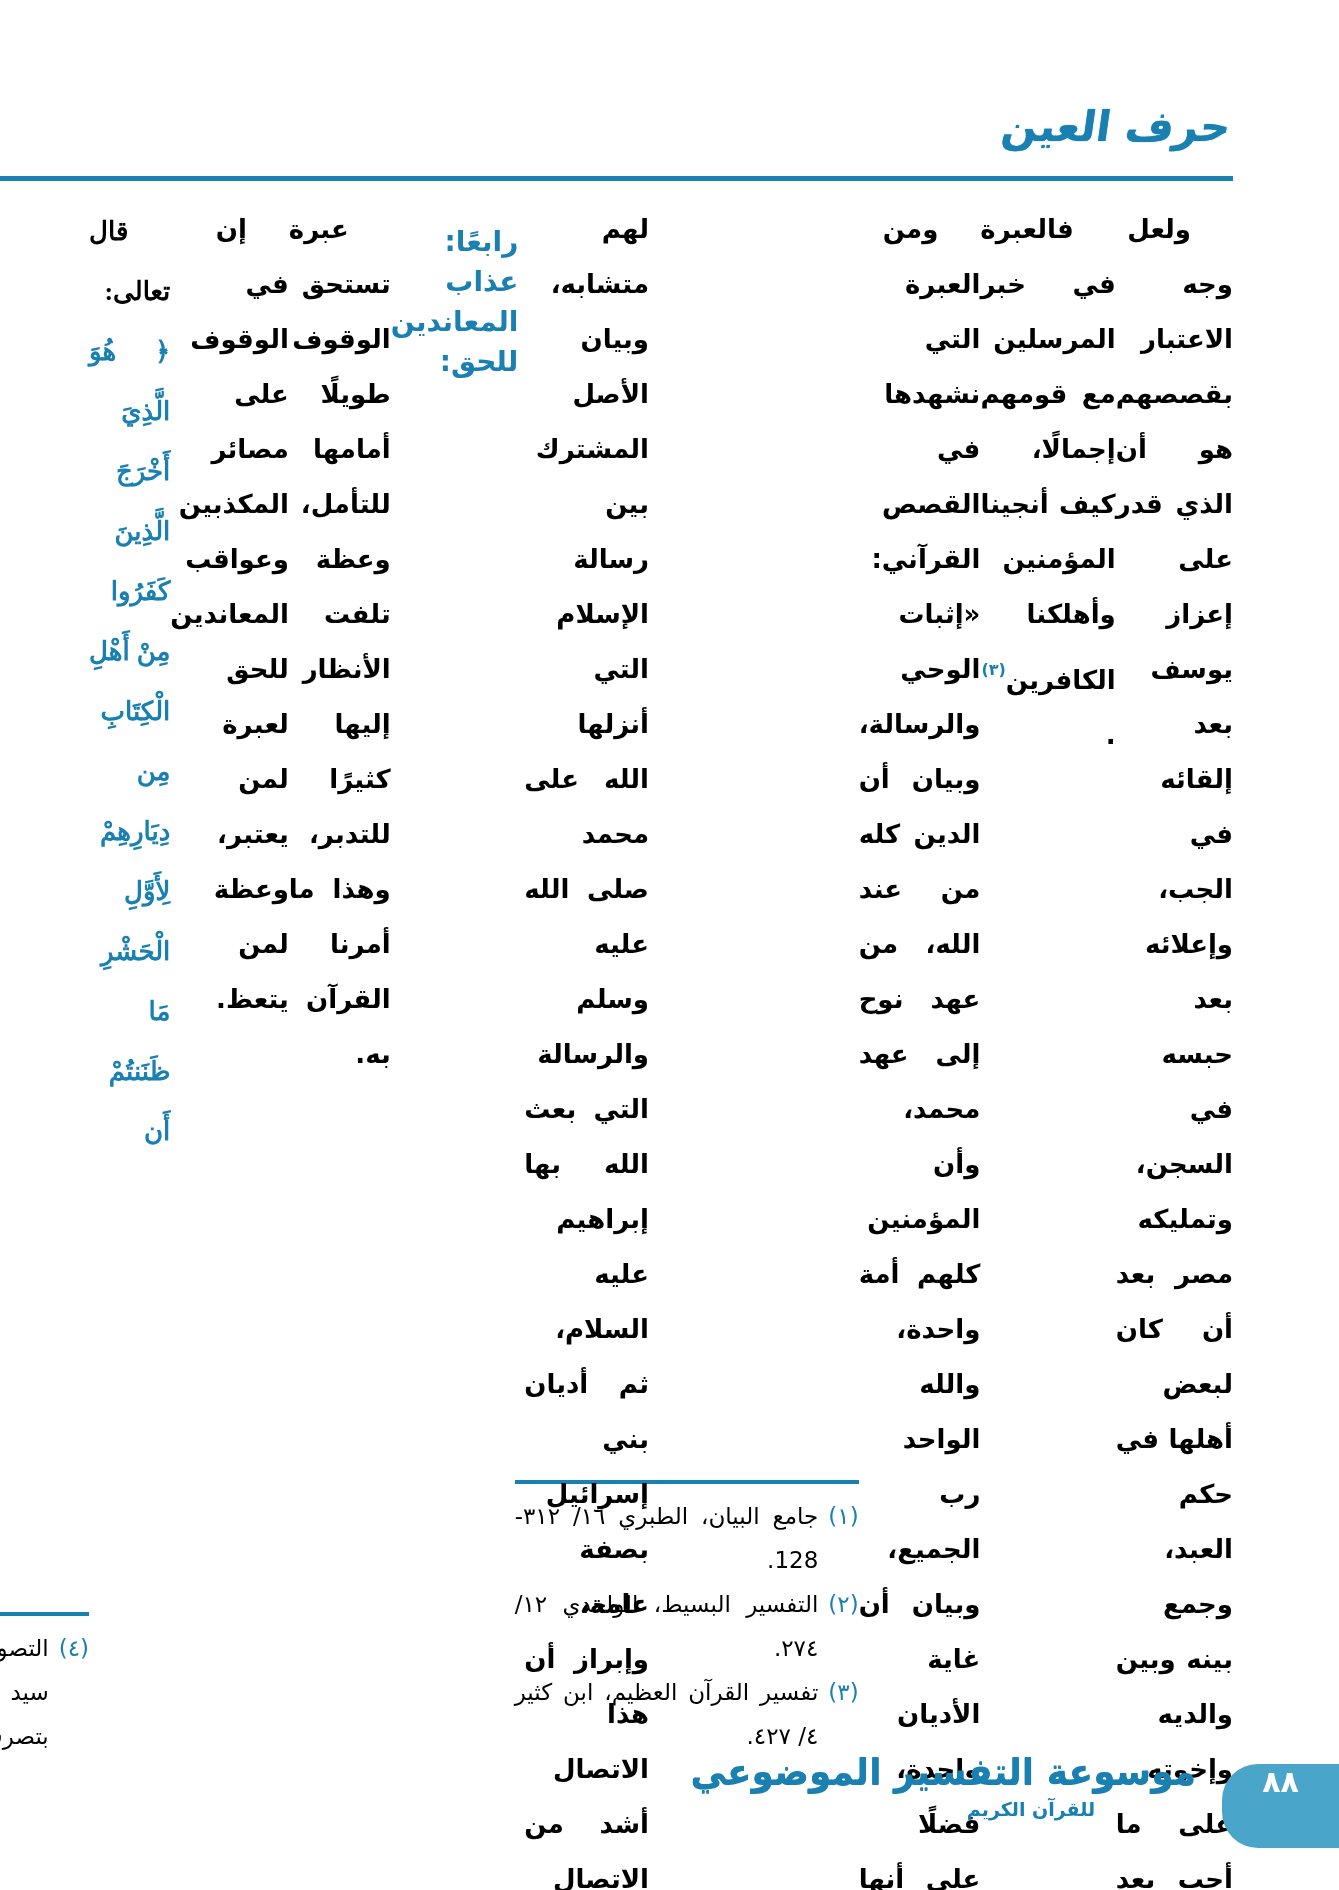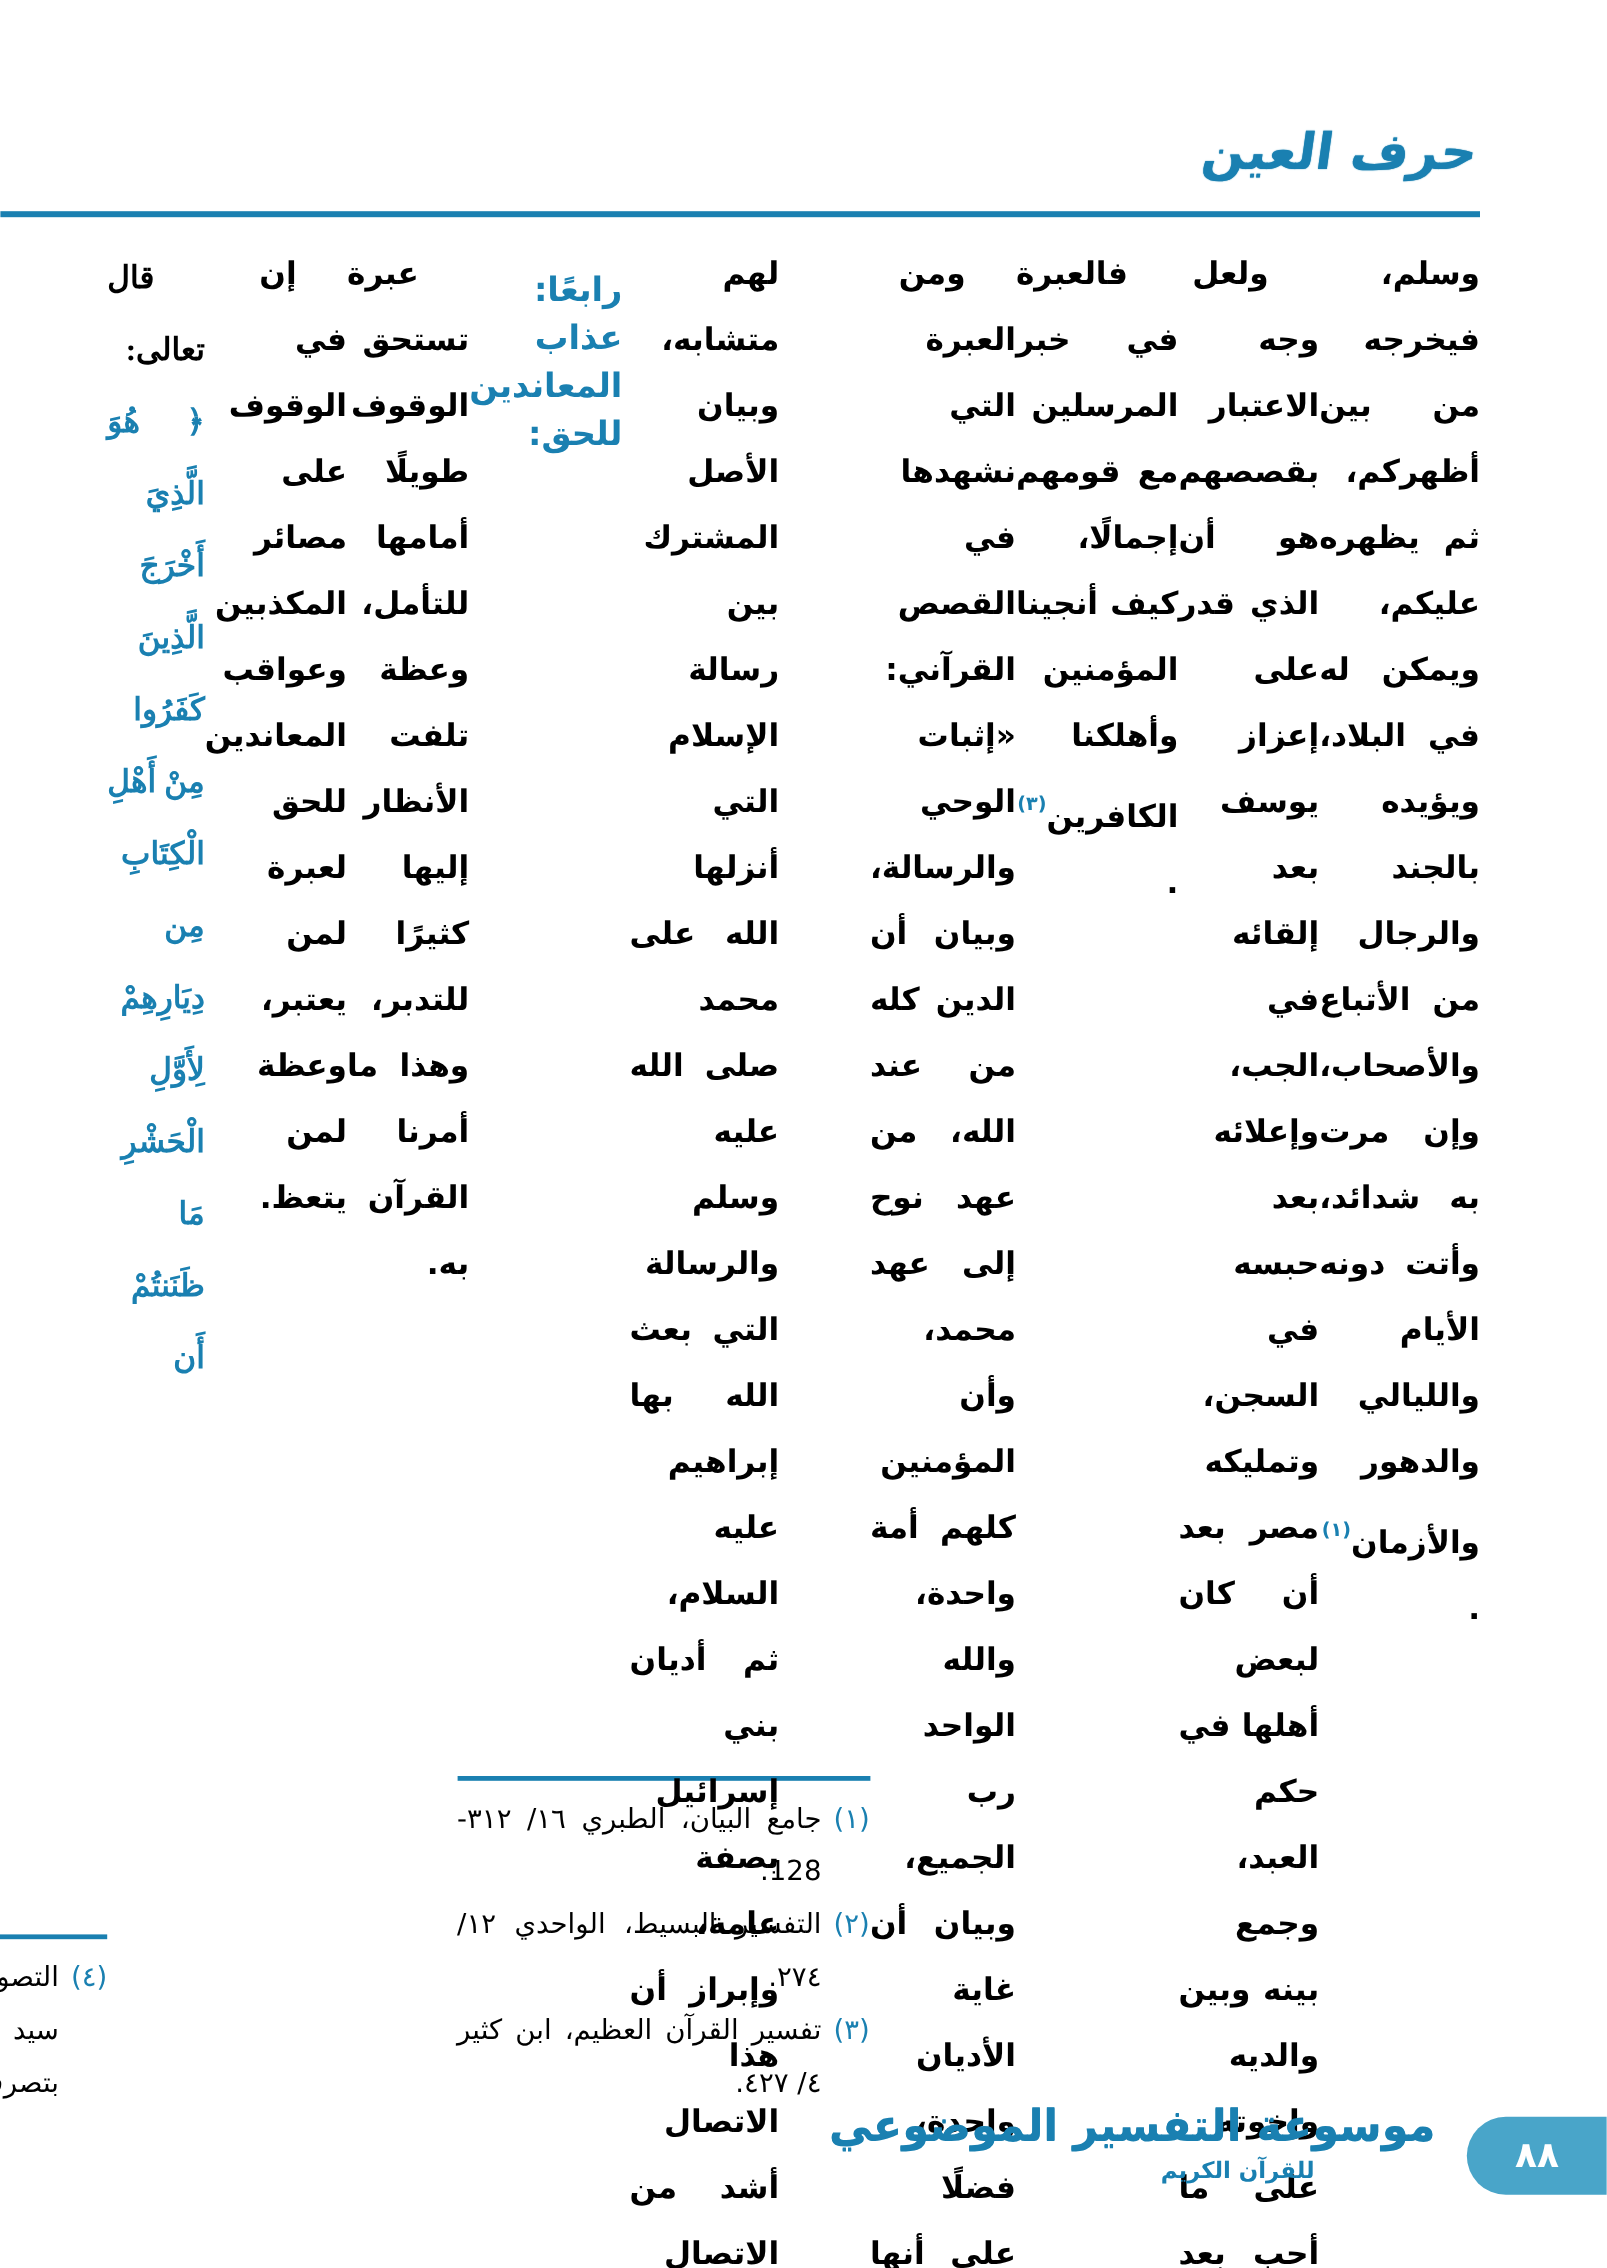--- a/index.html
+++ b/index.html
@@ -84,39 +84,38 @@
     text-align:center;color:var(--accent);
   }
   .logo-main{
     font-size:36px;font-weight:bold;line-height:44px;
     text-shadow:0 1px 0 var(--accent);
     white-space:nowrap;
   }
   .logo-sub{font-size:19px;font-weight:bold;margin-top:4px;}
   .page-pill{
     position:absolute;top:1764px;right:0;
-    width:117px;height:65px;
+    width:117px;height:84px;
     background:var(--pill);
     border-radius:36px 0 0 36px;
-    display:flex;align-items:center;justify-content:center;
+    display:flex;align-items:flex-start;justify-content:center;
   }
   .page-pill span{color:#ffffff;font-size:30px;font-weight:bold;}
 </style>
 </head>
 <body>
 
 <div class="page">
 
   <div class="header-title">حرف العين</div>
   <div class="header-rule"></div>
 
   <div class="content">
 
     <div class="column">
-      <p class="body-p cont"><span class="seg-text">وسلم، فيخرجه من بين أظهركم، ثم يظهره عليكم، ويمكن له في البلاد، ويؤيده بالجند والرجال من الأتباع والأصحاب، وإن مرت به شدائد، وأتت دونه الأيام والليالي والدهور والأزمان</span><span class="seg-ref">(١)</span><span class="seg-text"> .</span></p>
       <p class="body-p"><span class="seg-text">ولعل وجه الاعتبار بقصصهم هو أن الذي قدر على إعزاز يوسف بعد إلقائه في الجب، وإعلائه بعد حبسه في السجن، وتمليكه مصر بعد أن كان لبعض أهلها في حكم العبد، وجمع بينه وبين والديه وإخوته على ما أحب بعد المدة الطويلة ؛ لقادرٌ على أن يعز محمدًا، ويعلي كلمته، وينصره على من عاداه»</span><span class="seg-ref">(٢)</span><span class="seg-text"> .</span></p>
       <p class="body-p"><span class="seg-text">فالعبرة في خبر المرسلين مع قومهم إجمالًا، كيف أنجينا المؤمنين وأهلكنا الكافرين</span><span class="seg-ref">(٣)</span><span class="seg-text"> .</span></p>
       <p class="body-p"><span class="seg-text">ومن العبرة التي نشهدها في القصص القرآني: «إثبات الوحي والرسالة، وبيان أن الدين كله من عند الله، من عهد نوح إلى عهد محمد، وأن المؤمنين كلهم أمة واحدة، والله الواحد رب الجميع، وبيان أن غاية الأديان واحدة، فضلًا على أنها كلها من عند إله واحد، وبيان أن ثمة وسائل مشتركة عند الأنبياء في الدعوة، كالدعوة بالبيان والتبليغ وإقامة الحجة، وأن استقبال قومهم</span></p>
       <div class="fn-block">
         <div class="fn-sep sep-wide"></div>
         <div class="footnotes">
             <div class="footnote">
               <span class="fn-marker">(١)</span>
               <span class="fn-text">جامع البيان، الطبري ١٦/ ٣١٢- 128.</span>
             </div>

